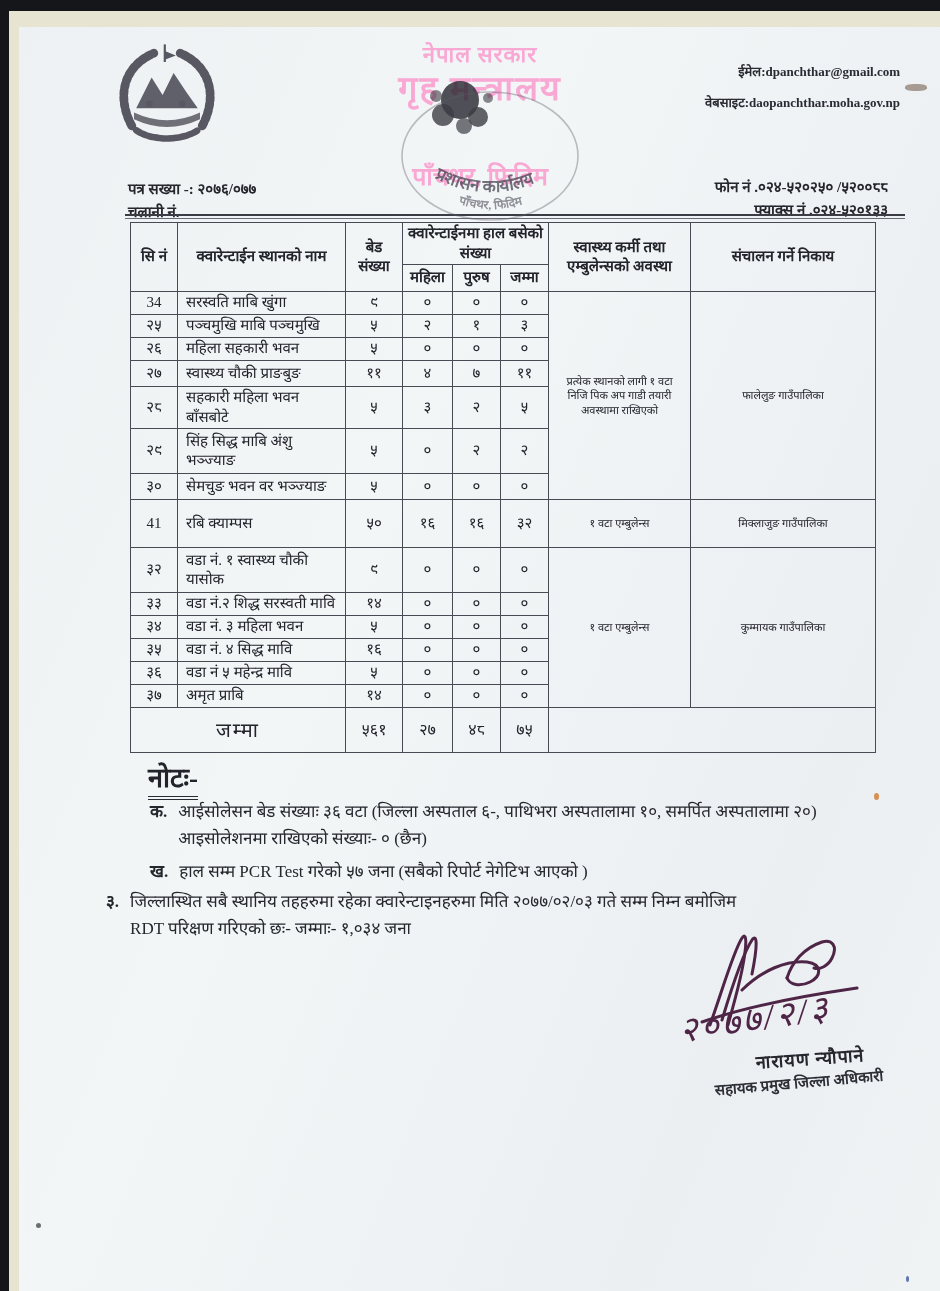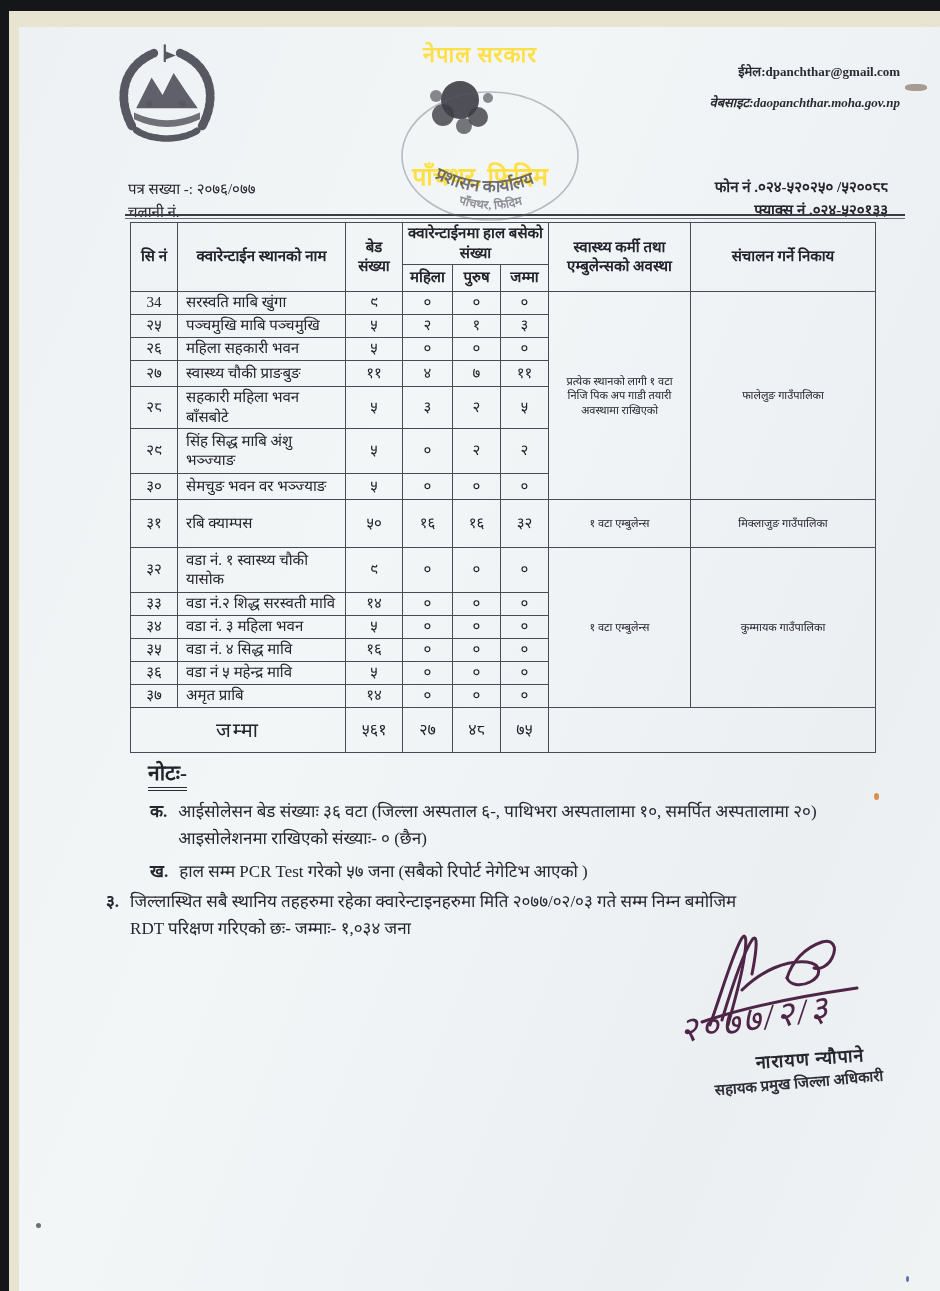--- a/index.html
+++ b/index.html
@@ -13,30 +13,30 @@
 
   
   .scan-cream { position:absolute; left:9px; top:11px; right:0; bottom:0; background:#e7e4d2; }
   .paper {
     position:absolute; left:19px; top:27px; right:0; bottom:0;
     background:linear-gradient(112deg,#eef1f3 0%,#f3f6f7 38%,#eceff2 78%,#f0f3f4 100%);
   }
   .speck { position:absolute; border-radius:50%; }
 
   
-  .lh-center { position:absolute; left:170px; width:620px; text-align:center; color:#fde047; }
+  .lh-center { position:absolute; left:170px; width:620px; text-align:center; color:#f9a8d4; }
   .t-gov   { top:38px;  font-size:22px; font-weight:bold; letter-spacing:1px; }
   .t-min   { top:64px;  font-size:34px; font-weight:bold; letter-spacing:2px; }
   .t-off   { top:100px; font-size:41px; font-weight:bold; letter-spacing:1px; }
   .t-loc   { top:158px; font-size:25px; font-weight:bold; }
 
   .contact { position:absolute; right:40px; text-align:right; font-size:13px; font-weight:bold; color:#2a2a33; }
-  .c-email { top:62px; } .c-web { top:93px;font-style:italic; }
-
-  .refblock { position:absolute; left:128px; font-size:15px; font-weight:normal; color:#26262e; }
+  .c-email { top:62px; } .c-web { top:93px; }
+
+  .refblock { position:absolute; left:128px; font-size:15px; font-weight:bold; color:#26262e; }
   .r-letter { top:178px; } .r-chalani { top:201px;text-align:right; }
   .phoneblock { position:absolute; right:52px; text-align:right; font-size:15px; font-weight:bold; color:#26262e; }
   .p-phone { top:176px; } .p-fax { top:199px; }
 
   .rule {
     position:absolute; left:125px; top:214px; width:780px; height:2px;
     border-top:2px solid #3c3c45; border-bottom:1px solid #6a6a74;
   }
 
   
@@ -59,21 +59,21 @@
   .group-cell { padding:2px 12px !important; font-size:11px; }
   .h23{height:23px;} .h26{height:26px;} .h42{height:42px;} .h45{height:45px;} .h48{height:48px;}
   .hdr1{height:42px;} .hdr2{height:27px;}
   .total-row td { height:42px; }
   .total-label { font-size:20px; font-weight:600; letter-spacing:2px; }
   .total-num { font-size:16px; font-weight:600; }
 
   
   .note-head {
     position:absolute; left:148px; top:758px;
-    font-size:21px; font-weight:bold; color:#23232c;
+    font-size:27px; font-weight:bold; color:#23232c;
     border-bottom:4px double #2b2b33; padding-bottom:1px;
   }
   .note-item { position:absolute; display:flex; gap:11px; font-size:17px; color:#26262e; line-height:1.6; }
   .n-ka { left:150px; top:798px; width:760px; }
   .n-kha { left:150px; top:858px; width:760px; }
   .n-3 { left:106px; top:888px; width:800px; }
   .note-marker { font-weight:600; white-space:nowrap; }
 
   
   .sig-svg { position:absolute; left:672px; top:930px; width:220px; height:115px; }
@@ -113,20 +113,21 @@
       <path d="M48,4 l0,14 l10,-4 l-10,-4 z"></path>
       <rect x="47" y="4" width="2" height="16"></rect>
       <path d="M22,62 L36,34 L46,50 L56,30 L68,48 L78,62 Z" opacity=".95"></path>
       <path d="M20,66 Q50,80 80,66 L80,72 Q50,86 20,72 Z" opacity=".85"></path>
       <circle cx="34" cy="58" r="3"></circle>
         <circle cx="64" cy="58" r="3"></circle>
     </g>
   </svg>
 
   <div class="lh-center t-gov">नेपाल सरकार</div>
+  <div class="lh-center t-min">गृह मन्त्रालय</div>
   <div class="lh-center t-loc">पाँचथर, फिदिम</div>
 
   <div class="contact c-email">ईमेल:dpanchthar@gmail.com</div>
   <div class="contact c-web">वेबसाइट:daopanchthar.moha.gov.np</div>
 
   <div class="refblock r-letter">पत्र सख्या -: २०७६/०७७</div>
   <div class="refblock r-chalani">चलानी नं.</div>
   <div class="phoneblock p-phone">फोन नं .०२४-५२०२५० /५२००८८</div>
   <div class="phoneblock p-fax">फ्याक्स नं .०२४-५२०१३३</div>
   <div class="rule"></div>
@@ -235,21 +236,21 @@
       </tr>
       <tr class="h26">
         <td>३०</td>
         <td class="name-cell">सेमचुङ भवन वर भञ्ज्याङ</td>
         <td>५</td>
         <td>०</td>
         <td>०</td>
         <td>०</td>
       </tr>
       <tr class="h48">
-        <td>३१</td>
+        <td>41</td>
         <td class="name-cell">रबि क्याम्पस</td>
         <td>५०</td>
         <td>१६</td>
         <td>१६</td>
         <td>३२</td>
         <td class="group-cell">१ वटा एम्बुलेन्स</td>
         <td class="group-cell">मिक्लाजुङ गाउँपालिका</td>
       </tr>
       <tr class="h45">
         <td>३२</td>

